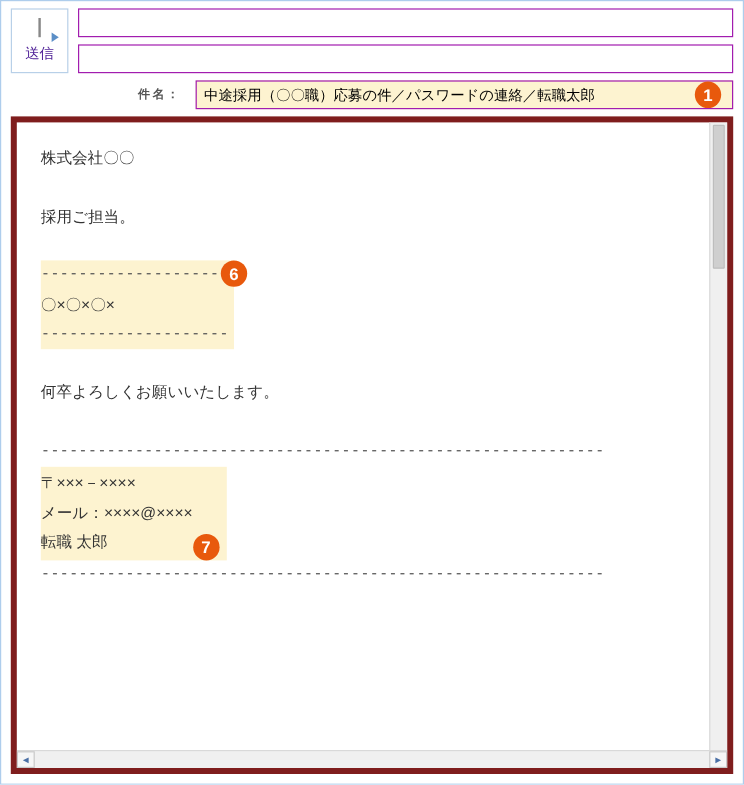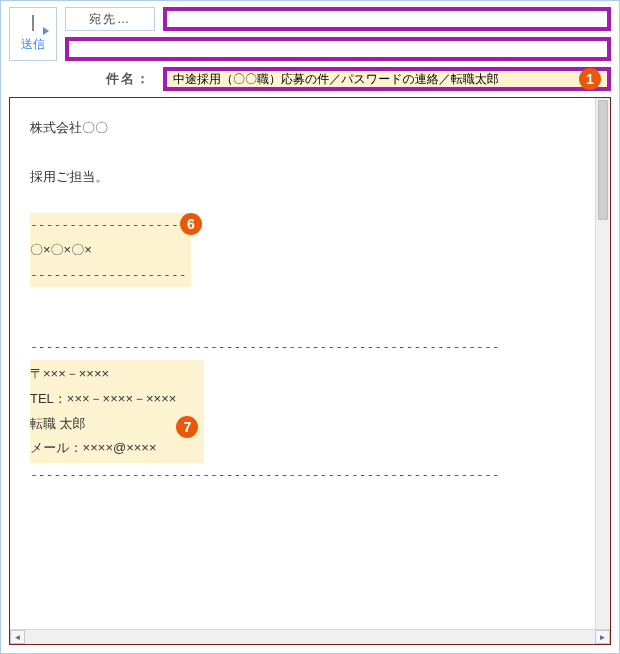--- a/index.html
+++ b/index.html
@@ -26,21 +26,21 @@
     .send-btn {
       width: 48px;
       height: 54px;
       border: 1px solid #b8d0e8;
       background: #fff;
       display: flex;
       flex-direction: column;
       align-items: center;
       justify-content: center;
       font-size: 12px;
-      color: #3b82f6;
+      color: #4c1d95;
       cursor: pointer;
       gap: 2px;
     }
     .send-icon {
       width: 28px;
       height: 18px;
       position: relative;
     }
     .envelope {
       width: 24px;
@@ -91,30 +91,30 @@
       background: #fff;
       font-size: 12px;
       color: #444;
       cursor: pointer;
       text-align: center;
       letter-spacing: 2px;
     }
     .field-label {
       width: 90px;
       text-align: right;
-      font-size: 13px;
+      font-size: 10px;
       font-weight: bold;
       color: #555;
       letter-spacing: 2px;
       padding-right: 4px;
     }
     .field-input {
       flex: 1;
       height: 24px;
-      border: 4px solid #a21caf;
+      border: 1px solid #a21caf;
       padding: 2px 6px;
       font-size: 12px;
       font-family: Liberation Mono, monospace;
       background: #fff;
     }
     .field-input.subject {
       background: #fdf3d0;
     }
     .subject-wrap {
       flex: 1;
@@ -132,21 +132,21 @@
       font-size: 14px;
       display: flex;
       align-items: center;
       justify-content: center;
       z-index: 5;
     }
     .badge-1 { right: 10px; top: 1px; }
     .body-area {
       flex: 1;
       margin: 2px 8px 8px 8px;
-      border: 1px solid #7f1d1d;
+      border: 5px solid #7f1d1d;
       position: relative;
       overflow: hidden;
       display: flex;
       flex-direction: column;
     }
     .body-content {
       flex: 1;
       padding: 18px 20px;
       font-size: 13px;
       line-height: 1.9;
@@ -229,21 +229,20 @@
     <button class="send-btn">
       <span class="send-icon">
         <span class="envelope"></span>
         <span class="arrow"></span>
       </span>
       <span>送信</span>
     </button>
 
     <div class="fields">
       <div class="field-row">
-        <button class="field-btn">宛先…</button>
         <input class="field-input" value="" style="">
       </div>
       <div class="field-row">
         <input class="field-input" value="" style="">
       </div>
       <div class="field-row">
         <span class="field-label">件名：</span>
         <div class="subject-wrap">
           <input class="field-input subject" value="中途採用（〇〇職）応募の件／パスワードの連絡／転職太郎" style="">
           <span class="badge badge-1">1</span>
@@ -262,29 +261,29 @@
       <div class="rel">
         <div class="pw-block">
           <p class="dash-line">--------------------</p>
           <p>〇×〇×〇×</p>
           <p class="dash-line">--------------------</p>
         </div>
         <span class="badge badge-6">6</span>
       </div>
 
       <div class="spacer"></div>
+      <p>何卒よろしくお願いいたします。</p>
       <div class="spacer"></div>
 
       <p class="dash-line">------------------------------------------------------------</p>
       <div class="rel">
         <div class="sig-block">
           <p>〒×××－××××</p>
-          <p>TEL：×××－××××－××××</p>
+          <p>メール：××××@××××</p>
           <p>転職  太郎</p>
-          <p>メール：××××@××××</p>
         </div>
         <span class="badge badge-7">7</span>
       </div>
       <p class="dash-line">------------------------------------------------------------</p>
     </div>
 
     <div class="vscroll">
       <div class="thumb"></div>
     </div>
     <div class="corner"></div>

